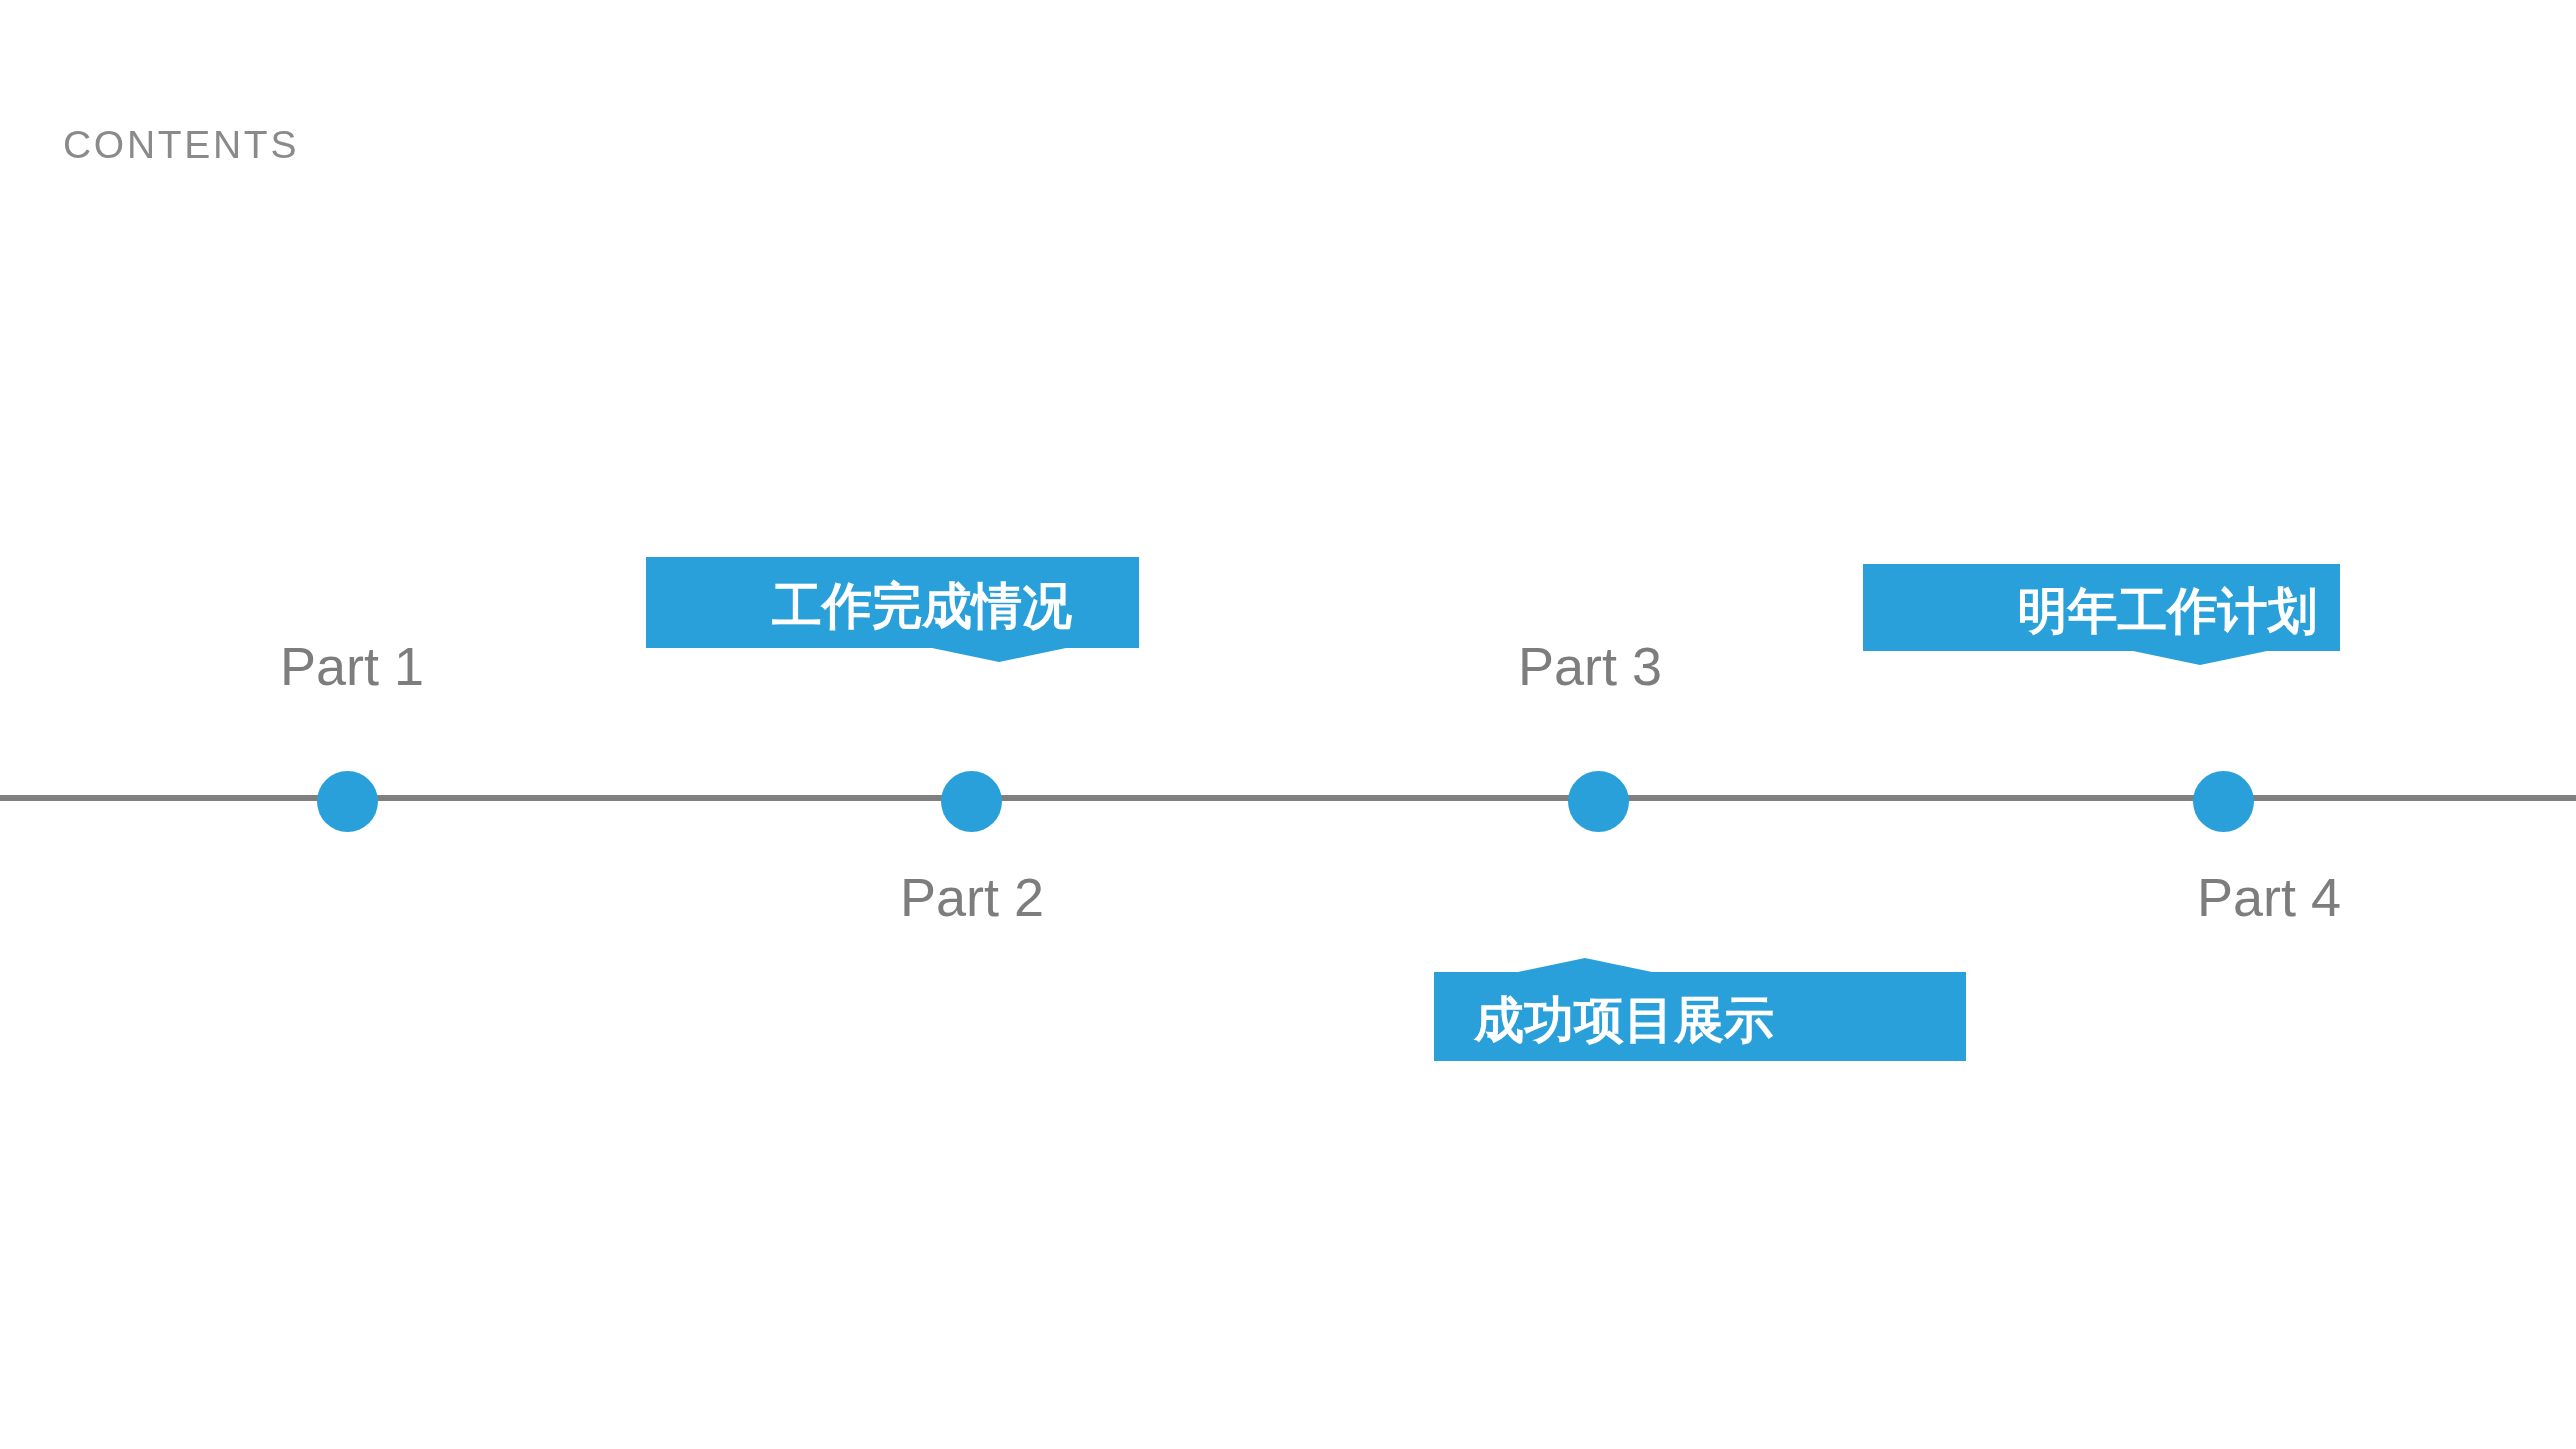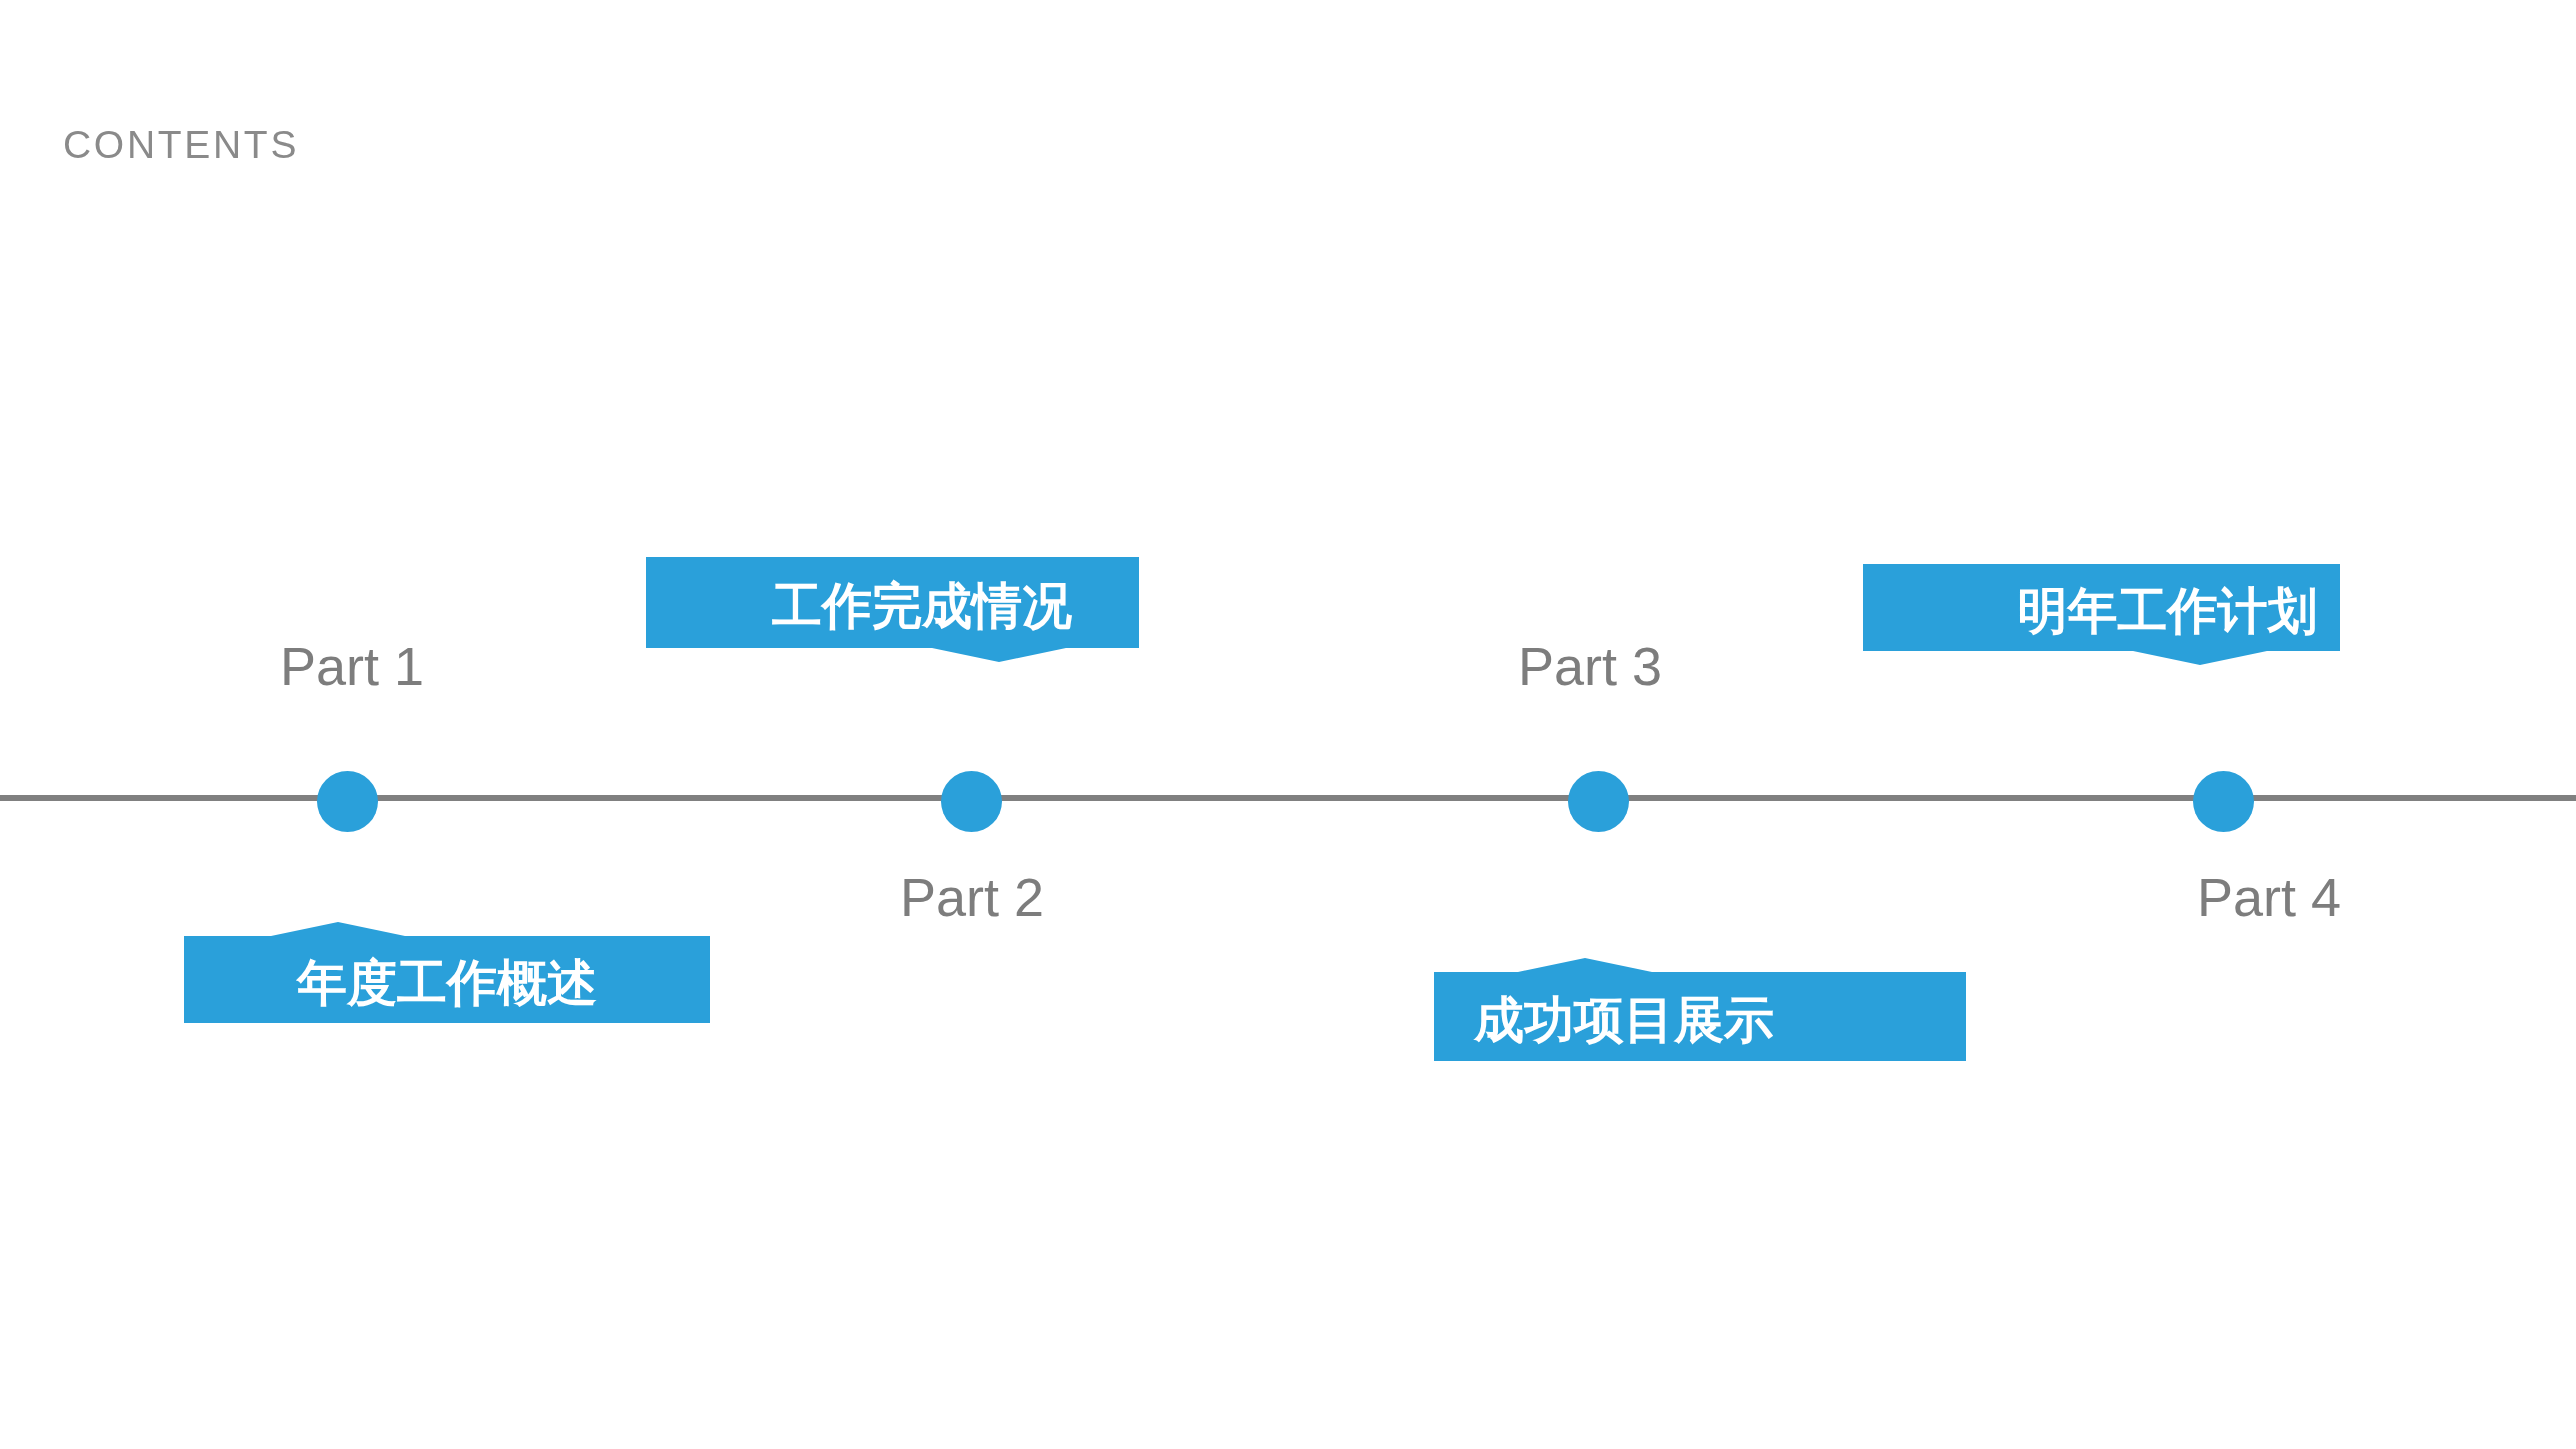--- a/index.html
+++ b/index.html
@@ -96,24 +96,20 @@
   <div class="timeline-dot dot-1"></div>
   <div class="timeline-dot dot-2"></div>
   <div class="timeline-dot dot-3"></div>
   <div class="timeline-dot dot-4"></div>
 
   <div class="part-label part-1">Part 1</div>
   <div class="part-label part-2">Part 2</div>
   <div class="part-label part-3">Part 3</div>
   <div class="part-label part-4">Part 4</div>
 
-  <div class="banner banner-1">
-    <span class="chev chev-up"></span>
-    <span class="banner-label">年度工作概述</span>
-  </div>
 
   <div class="banner banner-2">
     <span class="chev chev-down"></span>
     <span class="banner-label">工作完成情况</span>
   </div>
 
   <div class="banner banner-3">
     <span class="chev chev-up"></span>
     <span class="banner-label">成功项目展示</span>
   </div>

